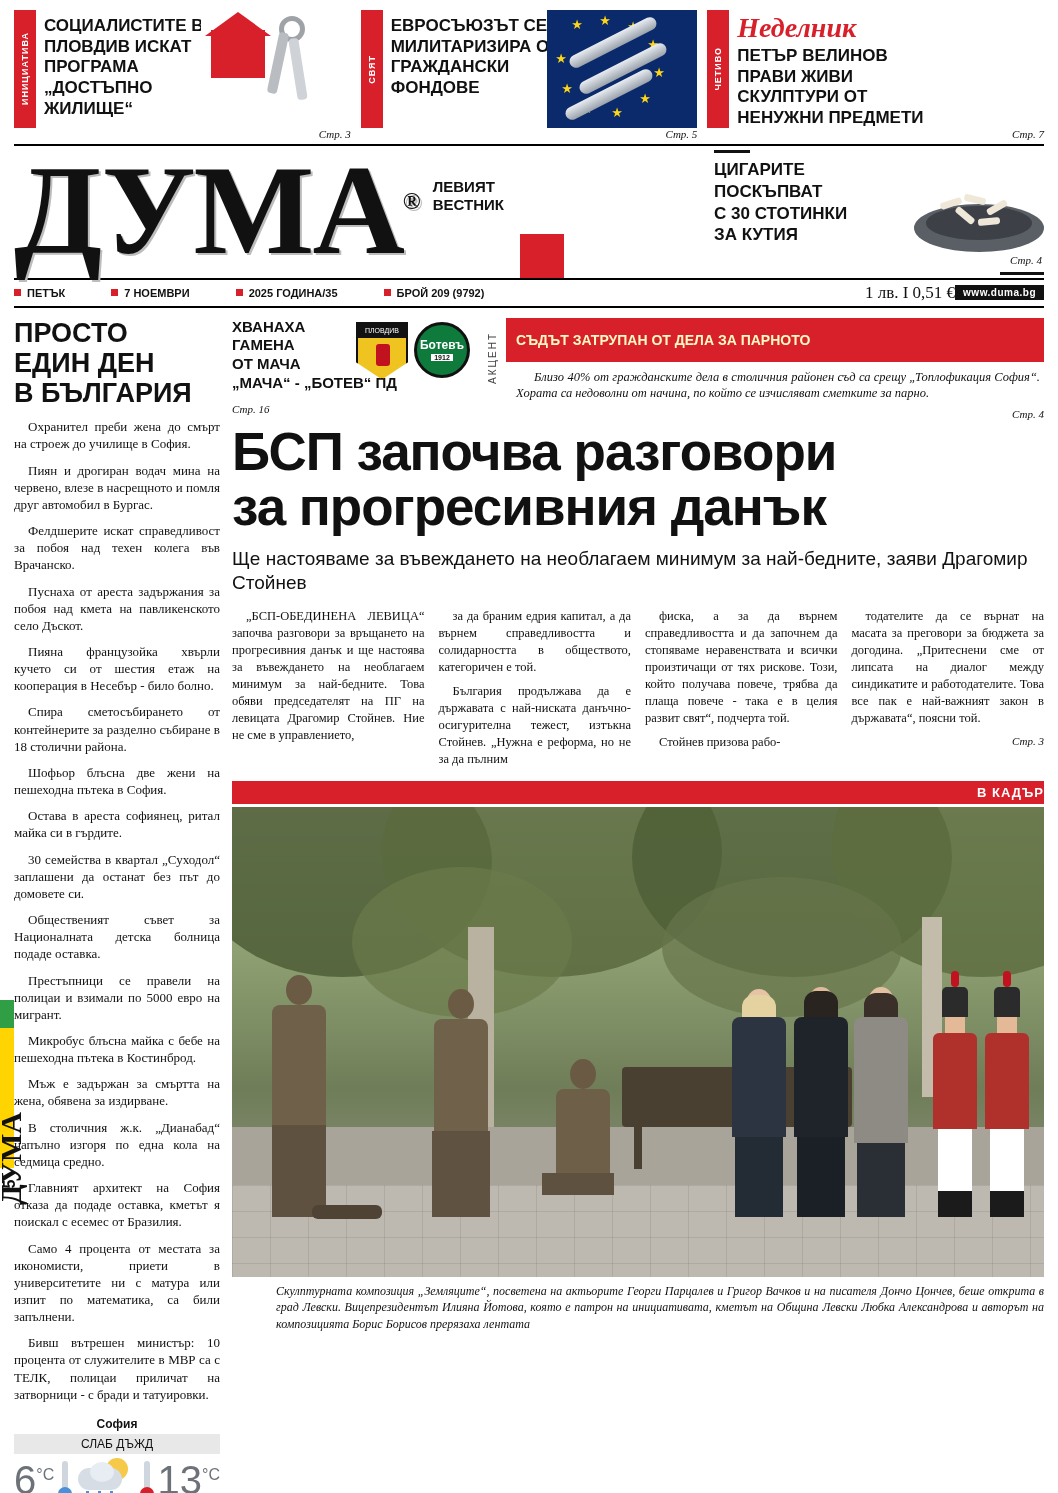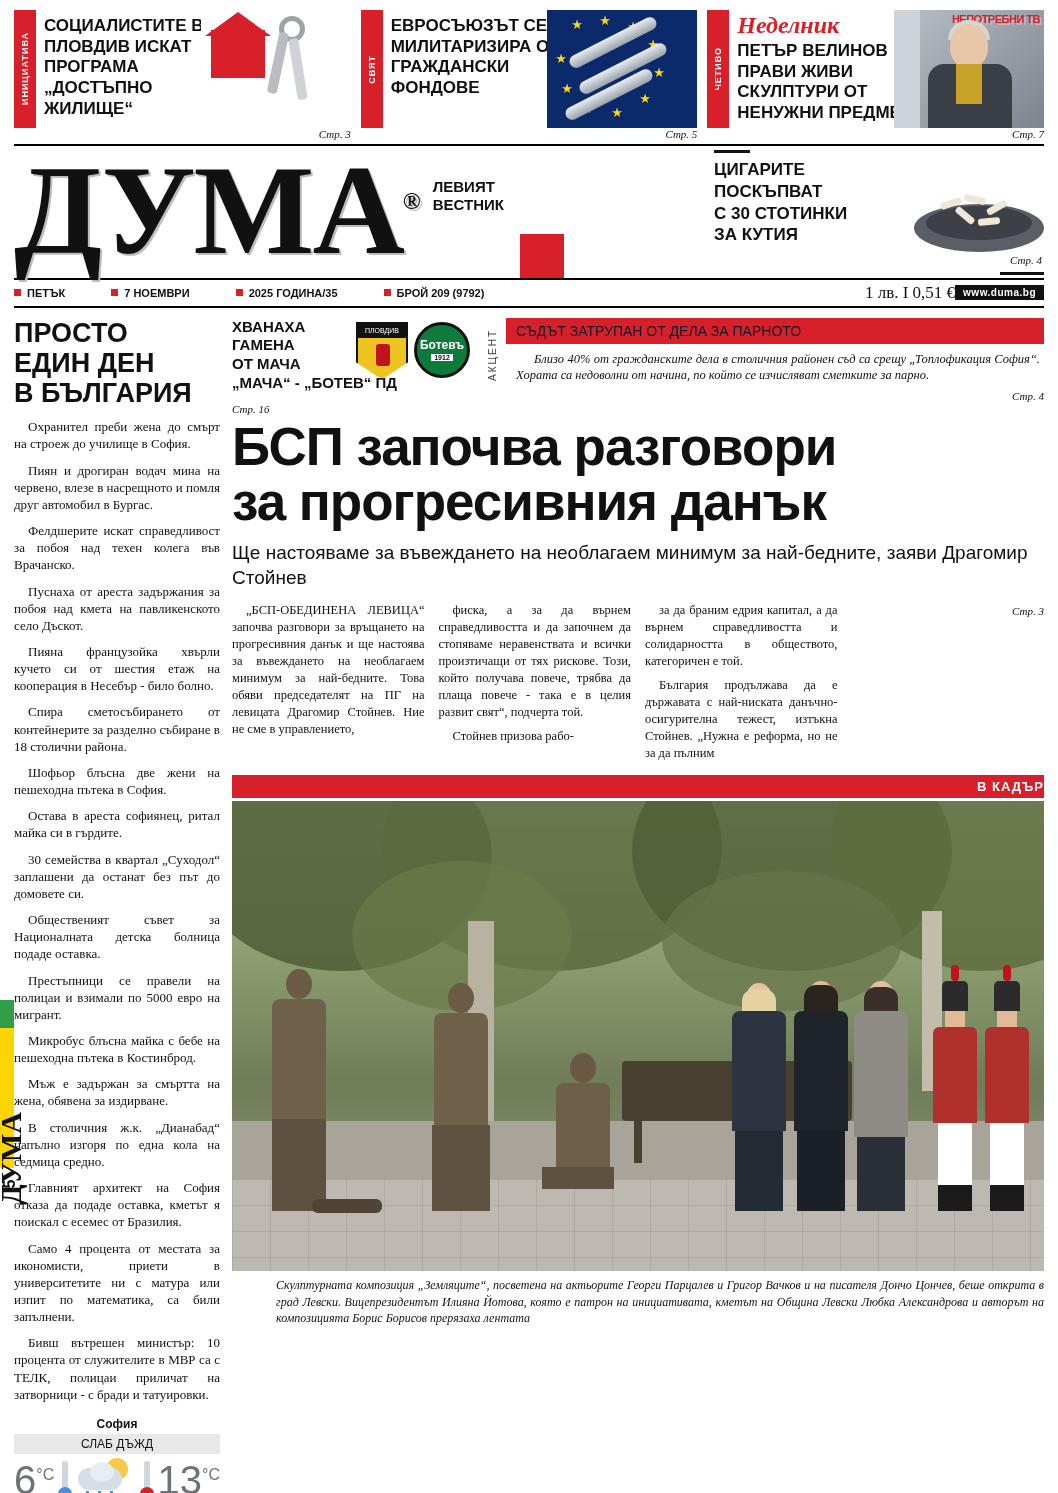--- a/index.html
+++ b/index.html
@@ -130,22 +130,22 @@
       display:flex; align-items:center; justify-content:center; flex-direction:column; }
   .em2 .yr { font-size:7px; background:#fff; color:#111; padding:0 3px; margin-top:2px; }
   .derby .pg { font-style:italic; font-size:11px; margin-top:10px; }
 
   .accent { flex:1; position:relative; }
   .accent-tab { position:absolute; left:0; top:0; bottom:22px; width:20px;
       font-family:"Liberation Sans",sans-serif; font-size:10px; letter-spacing:2px; color:#444;
       display:flex; align-items:center; justify-content:center; }
   .accent-tab span { writing-mode:vertical-rl; transform:rotate(180deg); }
   .accent-box { margin-left:24px; }
-  .accent-bar { background:#d8202a; color:#0f172a; font-family:"Liberation Sans",sans-serif;
-      font-weight:normal; font-size:14px; padding:5px 10px; }
+  .accent-bar { background:#d8202a; color:#fef9c3; font-family:"Liberation Sans",sans-serif;
+      font-weight:bold; font-size:14px; padding:14px 10px; }
   .accent-txt { font-style:italic; font-size:12.5px; line-height:1.35; padding:7px 4px 0 10px; text-indent:18px; text-align:justify; }
   .accent-pg { text-align:right; font-style:italic; font-size:11px; margin-top:6px; }
 
   .headline { font-family:"Liberation Sans",sans-serif; font-weight:bold; font-size:53px;
       line-height:1.04; letter-spacing:-1px; margin-top:4px; }
   .subhead { font-family:"Liberation Sans",sans-serif; font-size:19px; line-height:1.3;
       margin-top:12px; margin-bottom:12px; }
   .three-col { display:flex; gap:14px; }
   .three-col .c { flex:1; font-size:12.5px; line-height:1.36; text-align:justify; }
   .three-col p { margin:0 0 7px 0; text-indent:14px; }
@@ -235,31 +235,22 @@
         </div>
       </div>
     </div>
 
     <div class="promo-cell">
       <div class="promo-tab">
         <span>ЧЕТИВО</span>
       </div>
       <div class="promo-body">
         <div style="padding:2px 4px 0 8px;">
-          <div style="font-family:'Liberation Serif',serif;font-style:italic;font-weight:bold;font-size:24px;color:#d8202a;">Неделник</div>
+          <div style="font-family:'Liberation Serif',serif;font-style:italic;font-weight:bold;font-size:28px;color:#d8202a;">Неделник</div>
           <div class="promo-head" style="padding:2px 0 0 0;">ПЕТЪР ВЕЛИНОВ ПРАВИ ЖИВИ СКУЛПТУРИ ОТ НЕНУЖНИ ПРЕДМЕТИ</div>
-        </div>
-        <div class="promo-art art-port">
-          <div class="bg"></div>
-          <div class="strip"></div>
-          <div class="logo">НЕПОТРЕБНИ ТВ</div>
-          <div class="hair"></div>
-            <div class="head"></div>
-            <div class="body"></div>
-            <div class="shirt"></div>
         </div>
       </div>
     </div>
   </div>
 
   <div class="promo-foot">
     <div>Стр. 3</div>
     <div>Стр. 5</div>
     <div>Стр. 7</div>
   </div>
@@ -417,28 +408,29 @@
         <div>за прогресивния данък</div>
       </div>
 
       <div class="subhead">Ще настояваме за въвеждането на необлагаем минимум за най-бедните, заяви Драгомир Стойнев</div>
 
       <div class="three-col">
         <div class="c">
           <p class="first">„БСП-ОБЕДИНЕНА ЛЕВИЦА“ започва разговори за връщането на прогресивния данък и ще настоява за въвеждането на необлагаем минимум за най-бедните. Това обяви председателят на ПГ на левицата Драгомир Стойнев. Ние не сме в управлението,</p>
         </div>
         <div class="c">
+          <p>за да браним едрия капитал, а да върнем справедливостта и солидарността в обществото, категоричен е той.</p>
+          <p>България продължава да е държавата с най-ниската данъчно-осигурителна тежест, изтъкна Стойнев. „Нужна е реформа, но не за да пълним</p>
+        </div>
+        <div class="c">
           <p>фиска, а за да върнем справедливостта и да започнем да стопяваме неравенствата и всички произтичащи от тях рискове. Този, който получава повече, трябва да плаща повече - така е в целия развит свят“, подчерта той.</p>
           <p>Стойнев призова рабо-</p>
         </div>
         <div class="c">
-          <p>за да браним едрия капитал, а да върнем справедливостта и солидарността в обществото, категоричен е той.</p>
-          <p>България продължава да е държавата с най-ниската данъчно-осигурителна тежест, изтъкна Стойнев. „Нужна е реформа, но не за да пълним</p>
-        </div>
-        <div class="c">
+          <p>тодателите да се върнат на масата за преговори за бюджета за догодина. „Притеснени сме от липсата на диалог между синдикатите и работодателите. Това все пак е най-важният закон в държавата“, поясни той.</p>
           <div class="storypg">Стр. 3</div>
         </div>
       </div>
 
       <div class="kadar">В КАДЪР</div>
 
       <div class="photo">
         <div class="ph-sky"></div>
 
         <div class="ph-tree" style="left:-40px;top:-60px;width:300px;height:230px;background:#4e5d36;"></div>

